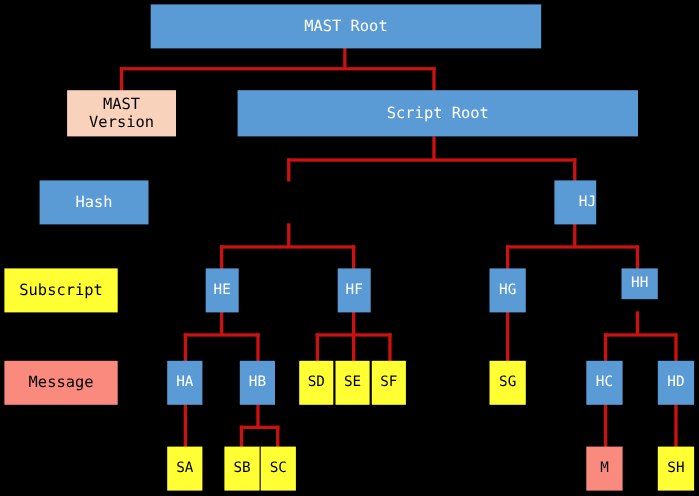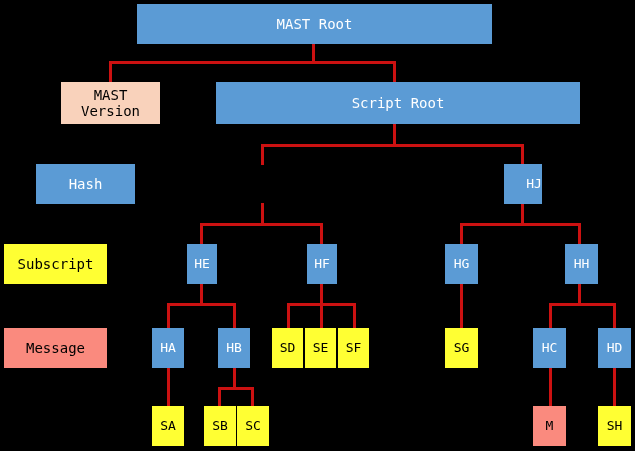--- a/index.html
+++ b/index.html
@@ -76,21 +76,21 @@
   <div class="node peach lbl" style="left:61px;top:82px;width:99px;height:42px;font-size:14px;">MAST
 Version</div>
 
   <div class="node blue lbl" style="left:216px;top:82px;width:364px;height:42px;font-size:14px;">Script Root</div>
 
   <div class="node blue" style="left:504px;top:164px;width:38px;height:40px;font-size:13px;padding-left:22px;">HJ</div>
 
   <div class="node blue" style="left:187px;top:244px;width:30px;height:40px;font-size:13px;">HE</div>
   <div class="node blue" style="left:307px;top:244px;width:30px;height:40px;font-size:13px;">HF</div>
   <div class="node blue" style="left:445px;top:244px;width:33px;height:40px;font-size:13px;">HG</div>
-  <div class="node blue" style="left:565px;top:244px;width:33px;height:40px;font-size:13px;">HH</div>
+  <div class="node blue" style="left:565px;top:244px;width:33px;height:28px;font-size:13px;">HH</div>
 
   <div class="node blue" style="left:152px;top:328px;width:32px;height:40px;font-size:13px;">HA</div>
   <div class="node blue" style="left:218px;top:328px;width:32px;height:40px;font-size:13px;">HB</div>
   <div class="node yellow" style="left:272px;top:328px;width:31px;height:40px;font-size:13px;">SD</div>
   <div class="node yellow" style="left:305px;top:328px;width:31px;height:40px;font-size:13px;">SE</div>
   <div class="node yellow" style="left:338px;top:328px;width:31px;height:40px;font-size:13px;">SF</div>
   <div class="node yellow" style="left:445px;top:328px;width:33px;height:40px;font-size:13px;">SG</div>
   <div class="node blue" style="left:598px;top:328px;width:33px;height:40px;font-size:13px;">HD</div>
   <div class="node blue" style="left:533px;top:328px;width:33px;height:40px;font-size:13px;">HC</div>
 

